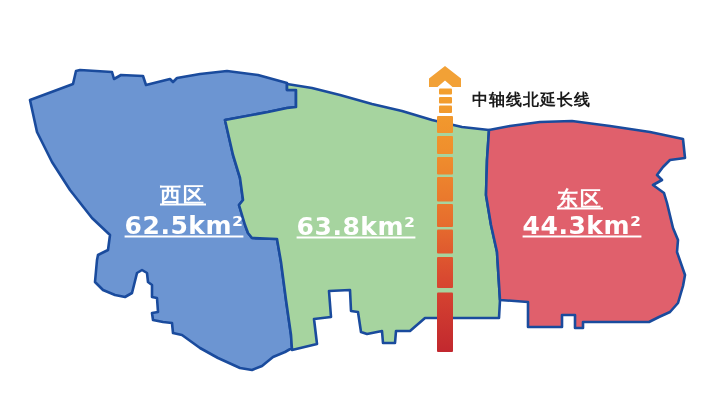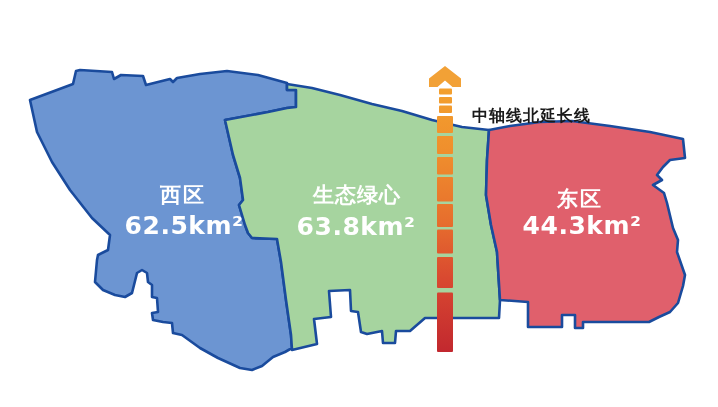--- a/index.html
+++ b/index.html
@@ -16,39 +16,39 @@
     stroke-width:2.6;
     stroke-linejoin:round;
   }
   .lbl{
     position:absolute;
     transform:translate(-50%,-50%);
     color:#ffffff;
     font-weight:bold;
     white-space:nowrap;
     line-height:1;
+    text-decoration:underline;
   }
   .region-name{font-size:21px;letter-spacing:2px;}
   .region-area{font-size:25px;letter-spacing:0.5px;}
   .west-name{left:183px;top:195px;}
   .west-area{left:184px;top:225px;}
   .gh-name{left:357px;top:195px;letter-spacing:1px;}
   .gh-area{left:356px;top:226px;text-align:center;}
   .east-name{left:580px;top:199px;}
   .east-area{left:582px;top:225px;text-align:center;}
   .axis-label{
     position:absolute;
     left:472px;top:100px;
     transform:translateY(-50%);
     font-size:16px;
     font-weight:bold;
     color:#1A1A1A;
     letter-spacing:1px;
     white-space:nowrap;
-    margin-top:16px;
   }
 </style>
 </head>
 <body>
 
 <div id="stage">
 
   <svg id="map-svg" width="718" height="407" viewBox="0 0 718 407">
     <defs>
       <linearGradient id="axisGradient" x1="0" y1="88" x2="0" y2="352" gradientUnits="userSpaceOnUse">
@@ -103,21 +103,20 @@
         <rect x="437" y="229.5" width="16" height="24" rx="1"></rect>
         <rect x="437" y="257" width="16" height="31" rx="1"></rect>
         <rect x="437" y="292.5" width="16" height="59.5" rx="1"></rect>
       </g>
     </g>
   </svg>
 
   <div class="lbl region-name west-name">西区</div>
   <div class="lbl region-area west-area">62.5km²</div>
 
-  <div class="lbl region-name gh-name">生态绿心</div>
   <div class="lbl region-area gh-area">63.8km²</div>
 
   <div class="lbl region-name east-name">东区</div>
   <div class="lbl region-area east-area">44.3km²</div>
 
   <div class="axis-label">中轴线北延长线</div>
 
 </div>
 
 </body></html>

